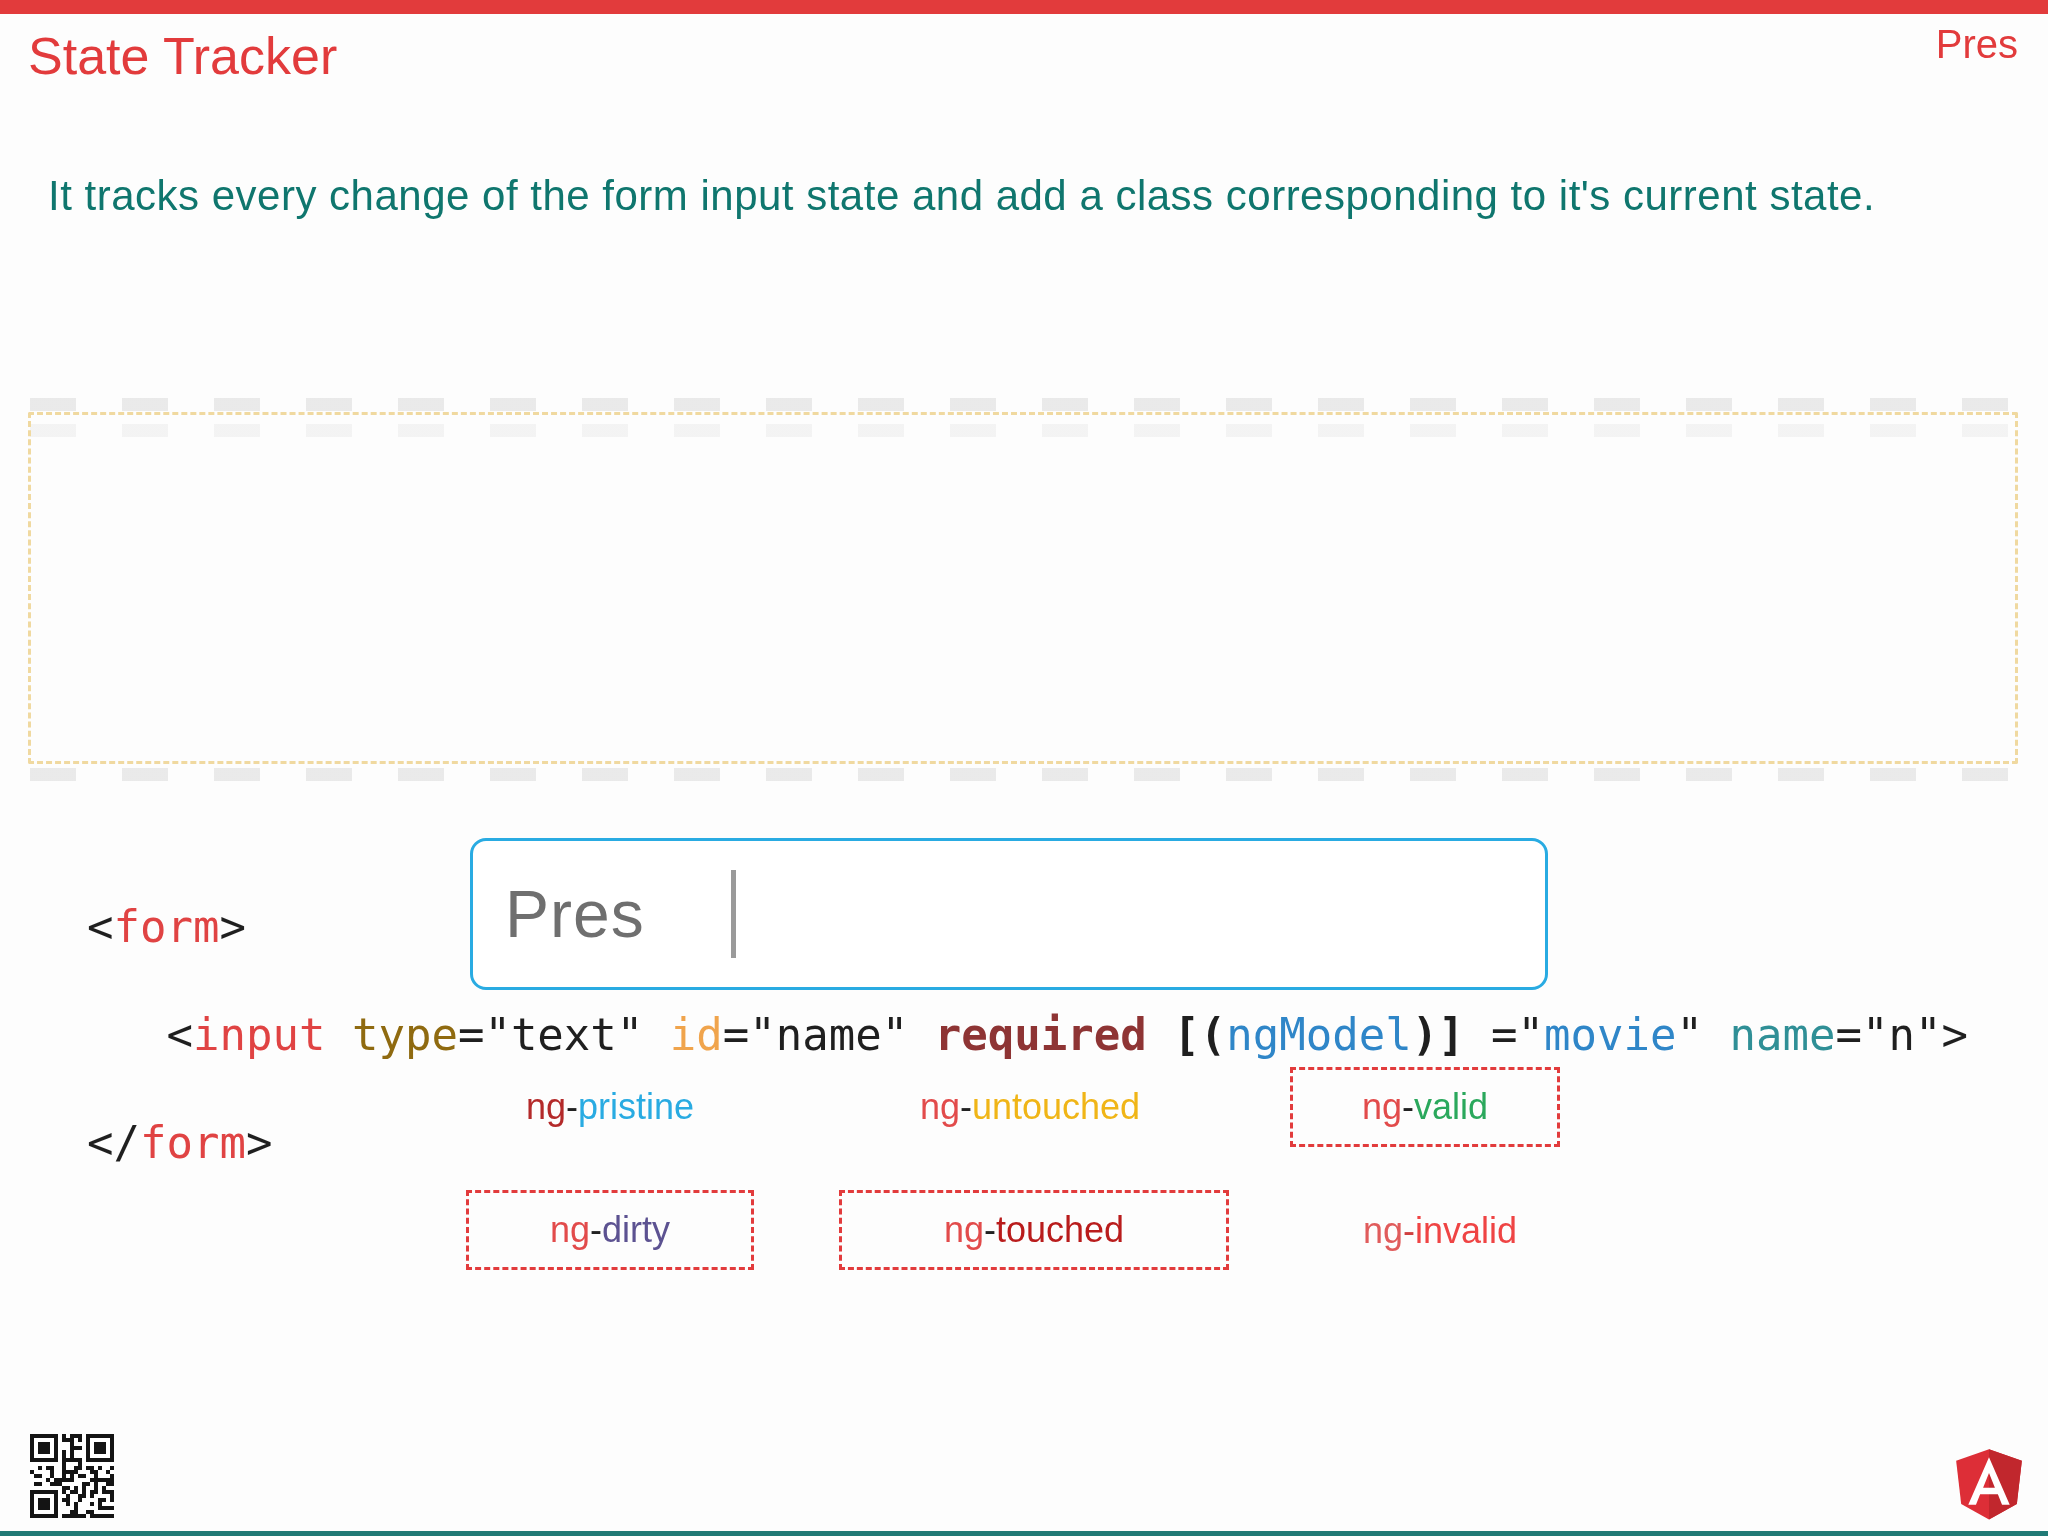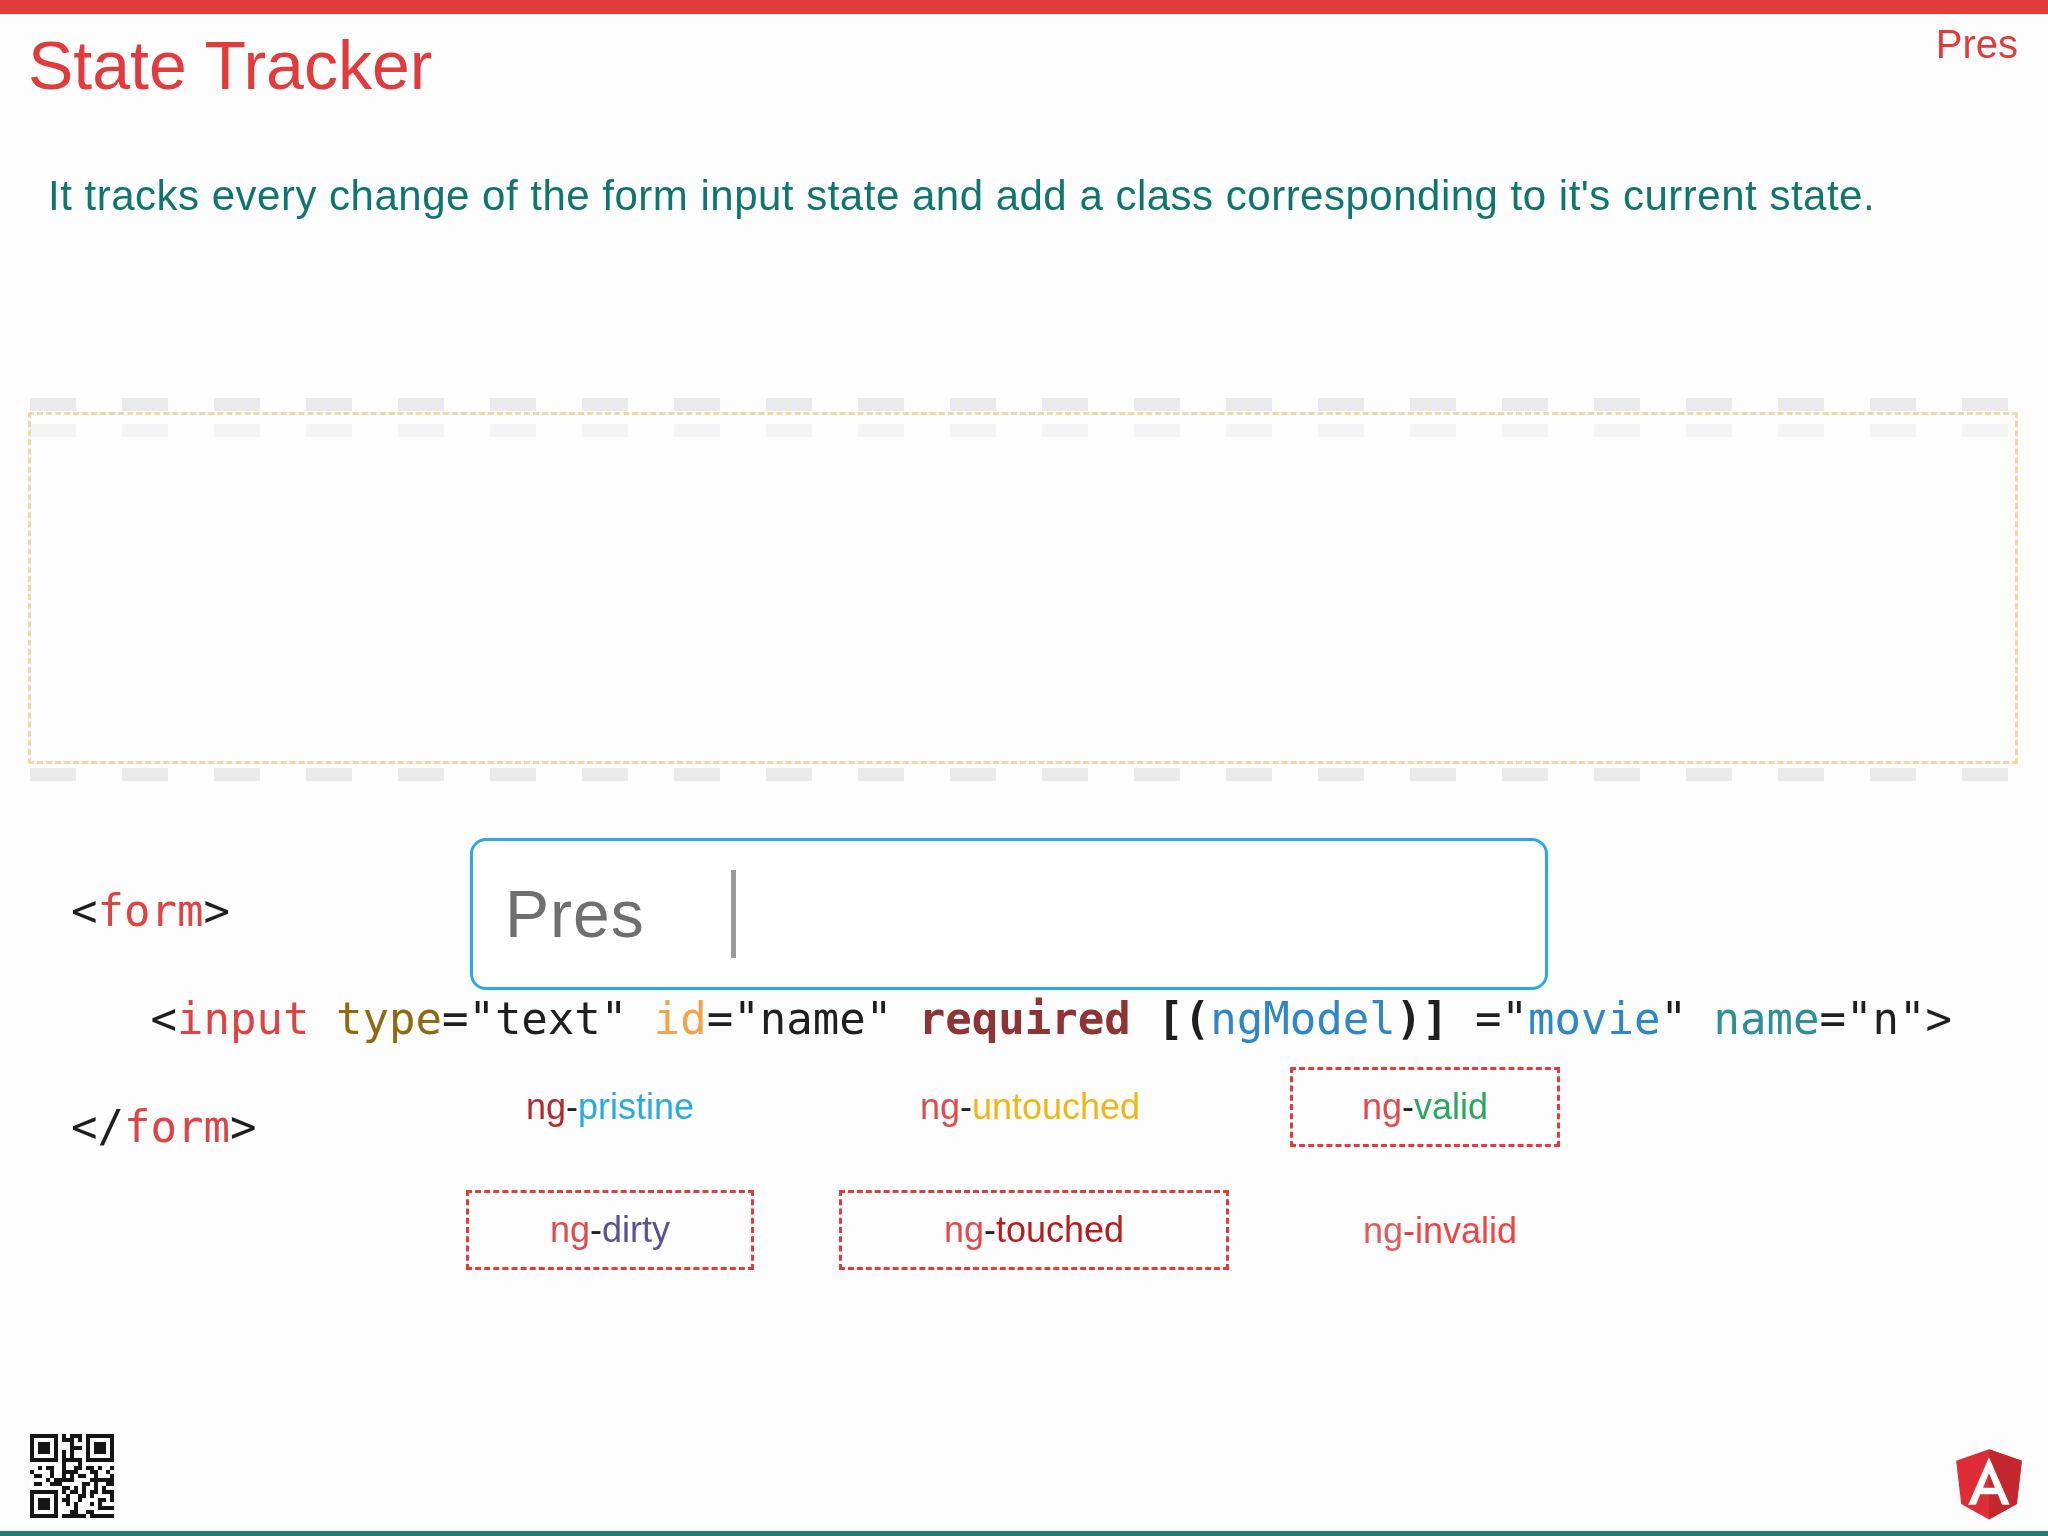--- a/index.html
+++ b/index.html
@@ -2,29 +2,29 @@
 <html><head>
 <meta charset="utf-8">
 <style>
   html,body{margin:0;padding:0;}
   body{
     width:2048px;height:1536px;position:relative;overflow:hidden;
     background:#fdfdfd;font-family:"Liberation Sans",sans-serif;
   }
   .top-bar{position:absolute;left:0;top:0;width:2048px;height:14px;background:#e23b3c;}
   .bottom-bar{position:absolute;left:0;top:1531px;width:2048px;height:5px;background:#217a76;}
-  .page-title{position:absolute;left:28px;top:26px;font-size:68px;color:#e23b3c;letter-spacing:0px;}
+  .page-title{position:absolute;left:28px;top:26px;font-size:52px;color:#e23b3c;letter-spacing:0px;}
   .corner-label{position:absolute;right:30px;top:22px;font-size:40px;color:#e23b3c;}
   .subtitle{position:absolute;left:48px;top:172px;width:1960px;font-size:42px;color:#0f766e;letter-spacing:.5px;}
   .code-box{
     position:absolute;left:28px;top:412px;width:1990px;height:352px;
     border:3px dashed #f0d9a0;box-sizing:border-box;background:transparent;border-radius:2px;
   }
   .code-pre{
-    position:absolute;left:40px;top:442px;margin:0;
+    position:absolute;left:40px;top:442px;margin:16px;
     font-family:"DejaVu Sans Mono","Liberation Mono",monospace;
     font-size:44px;line-height:108px;white-space:pre;color:#1f1f1f;
   }
   .artifact{
     position:absolute;left:30px;width:1986px;height:13px;
     background:repeating-linear-gradient(90deg,#cdcdcd 0 46px,transparent 46px 92px);
   }
   .a1{top:398px;opacity:.40;}
   .a2{top:424px;opacity:.20;}
   .a3{top:768px;opacity:.40;}

